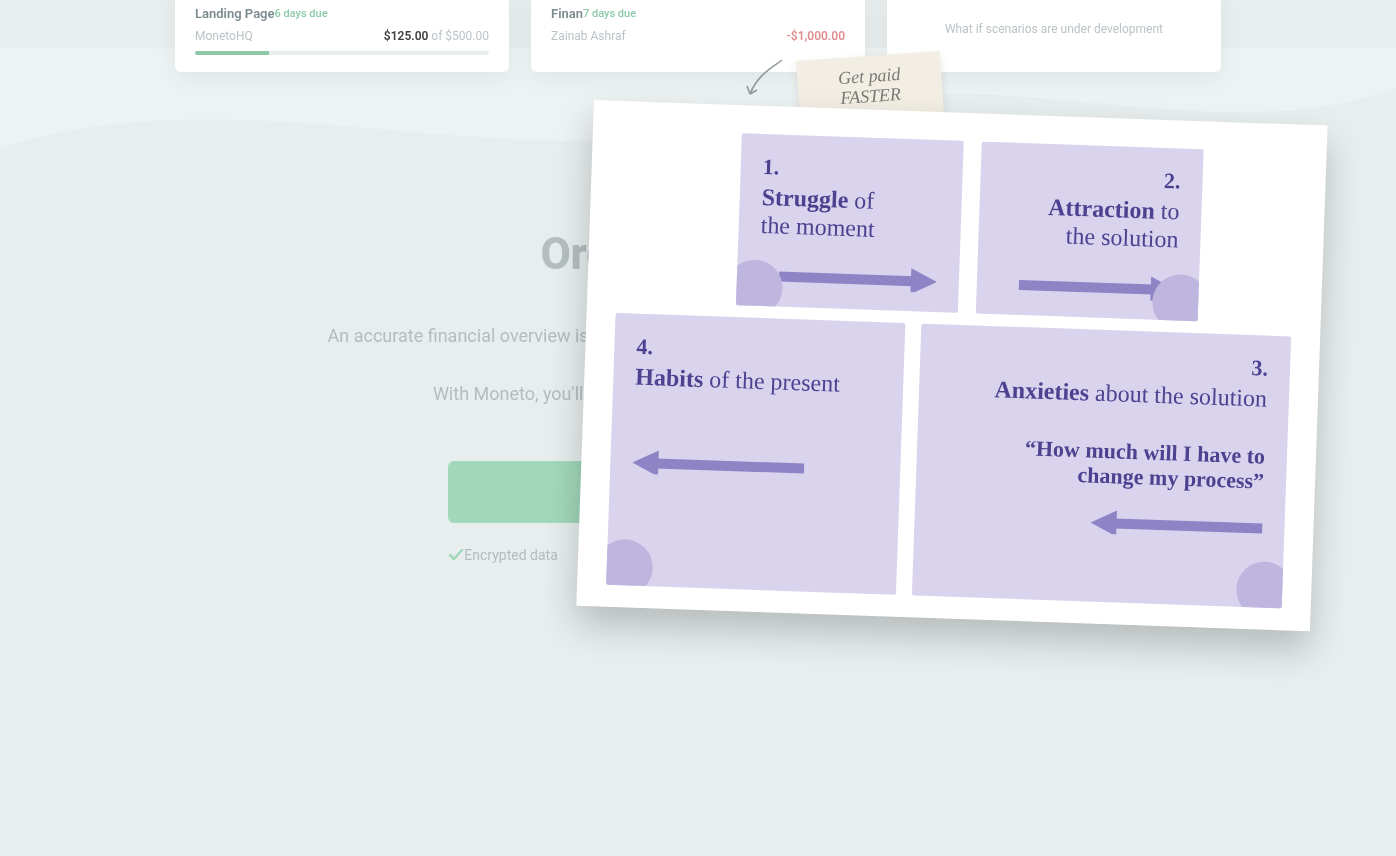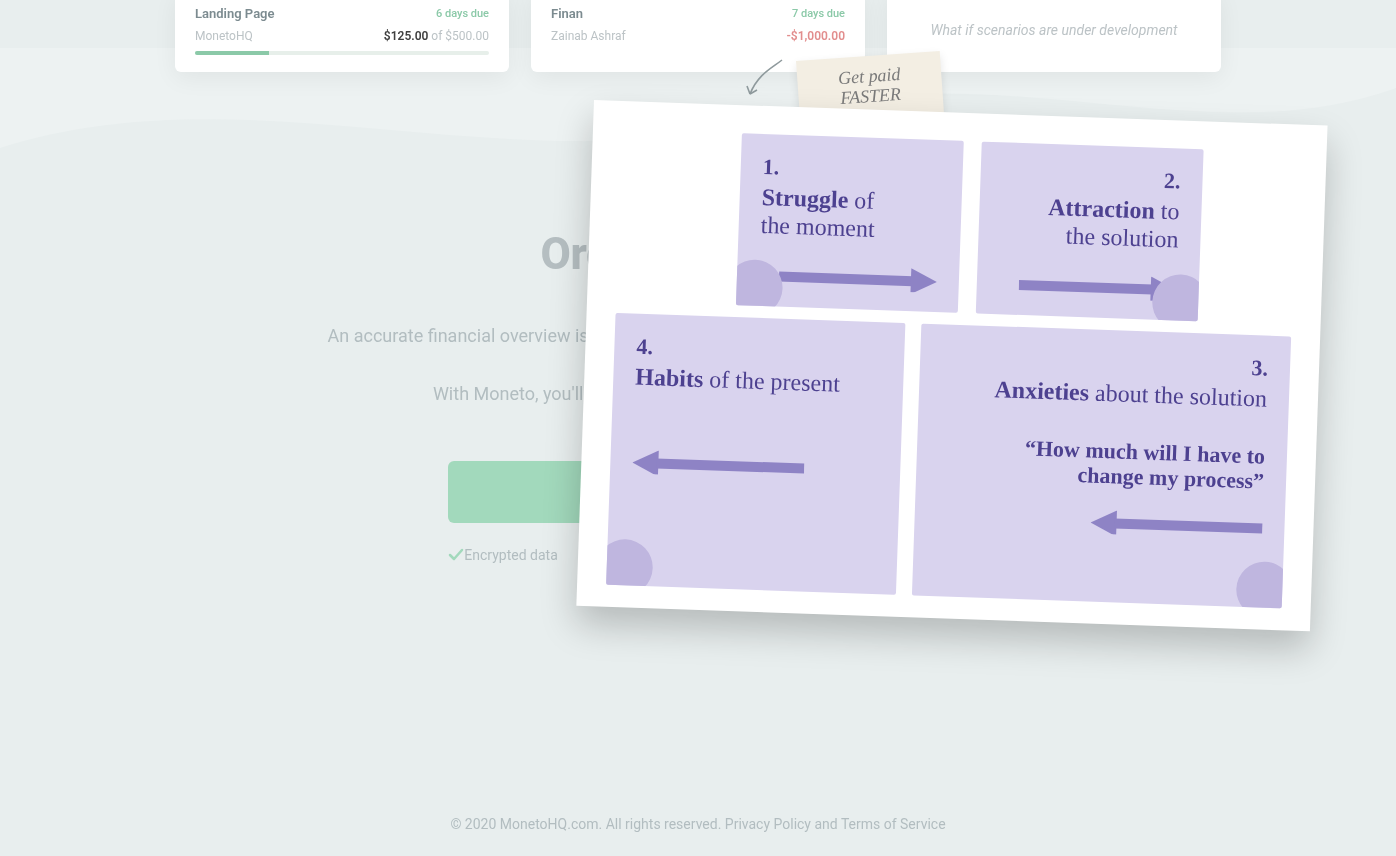--- a/index.html
+++ b/index.html
@@ -36,34 +36,32 @@
       border-radius: 6px;
       padding: 14px 20px 10px 20px;
       box-shadow: 0 6px 24px rgba(0,0,0,0.06);
       position: relative;
       flex: 1;
       min-height: 66px;
     }
     .dashboard-card.wide { flex: 1; }
     .dc-top {
       display: flex;
-      justify-content: space-between;
       align-items: center;
-      gap: 32px;
     }
     .dc-title { font-weight: 600; color: #7c8b90; font-size: 13px; }
     .dc-due { color: #8bc9a8; font-size: 11px; font-weight: 500; }
     .dc-bottom { display: flex; justify-content: space-between; align-items: center; margin-top: 8px; }
     .dc-sub { color: #bcc3c6; font-size: 12px; }
     .dc-amt { color: #bcc3c6; font-size: 12px; }
     .dc-amt .green { color: #404040; font-weight: 600; text-align: center; }
     .dc-amt .red { color: #e28e8e; font-weight: 600; }
     .dc-bar { margin-top: 8px; height: 4px; border-radius: 2px; background: #e7efea; overflow: hidden; width: 100%; }
     .dc-bar-fill { height: 100%; background: #8bc9a8; width: 25%; }
-    .dc-center { text-align: center; color: #bcc3c6; font-size: 14px; padding-top: 16px; font-style: italic; }
+    .dc-center { text-align: center; color: #bcc3c6; font-size: 12px; padding-top: 16px; }
 
     
     .hand-arrow {
       position: absolute;
       top: 54px;
       left: 740px;
       width: 48px;
       height: 48px;
     }
     .hand-arrow svg { width: 100%; height: 100%; }
@@ -351,21 +349,20 @@
       </div>
       <div class="benefit">
         <svg class="check" viewBox="0 0 16 16">
             <path d="M2 8 l4 4 l8 -9" stroke="currentColor" stroke-width="2.5" fill="none" stroke-linecap="round" stroke-linejoin="round"></path>
           </svg>
         <span>Cancel anytime</span>
       </div>
     </div>
   </div>
 
-  <div class="footer">© 2020 MonetoHQ.com. All rights reserved. Privacy Policy and Terms of Service</div>
 </div>
 
 <div class="overlay-card">
   <div class="diagram-row top">
     <div class="spacer-left"></div>
     <div id="c1" class="dcard">
       <div class="corner-circle"></div>
       <div class="num">1.</div>
       <div class="title-line">
         <span class="strong">Struggle</span>

